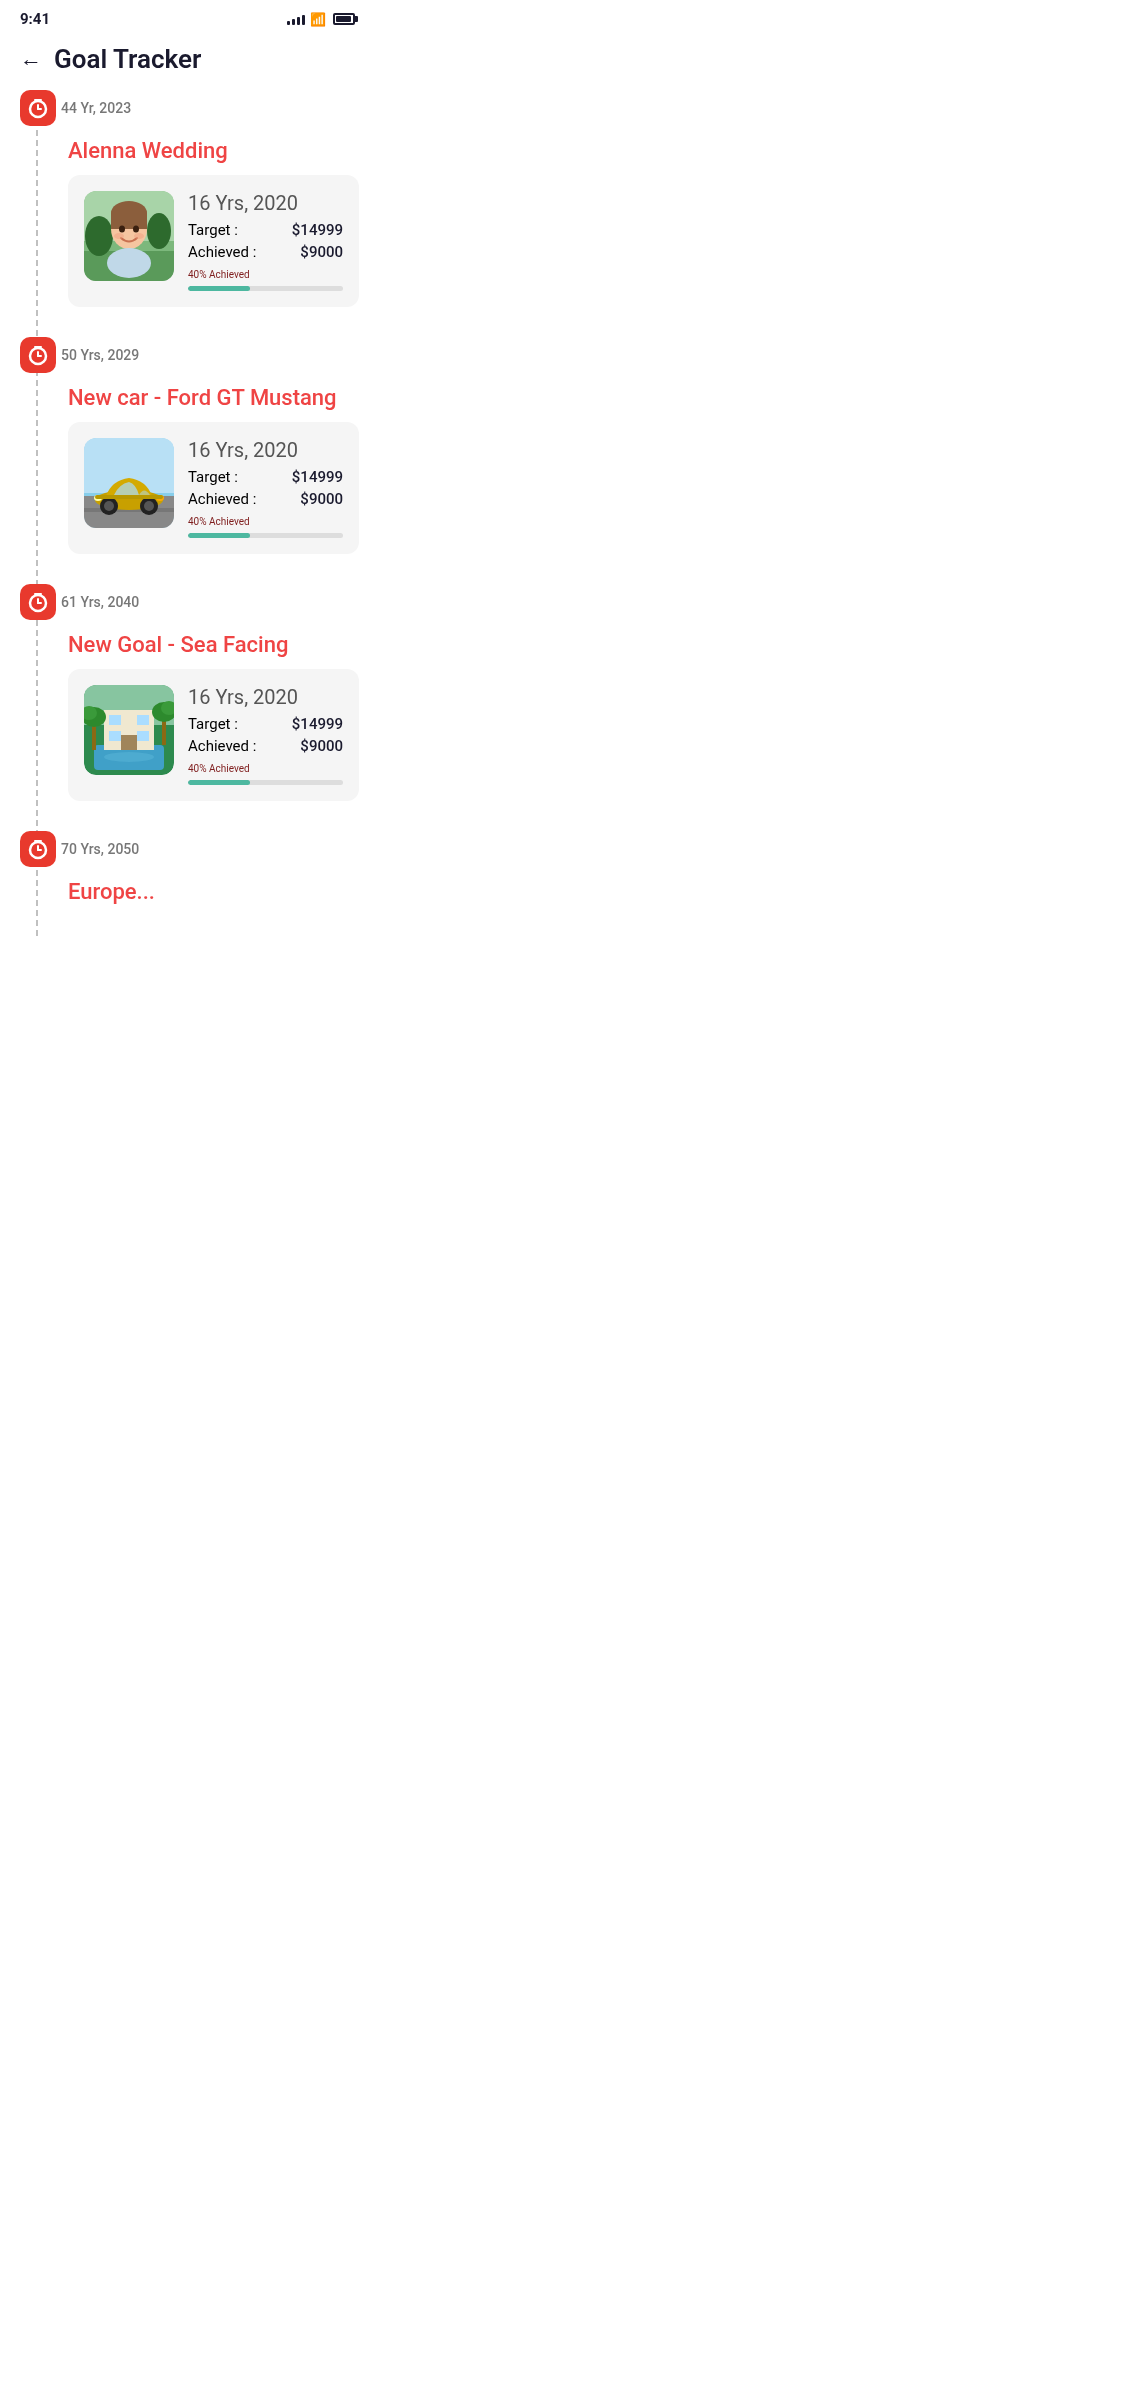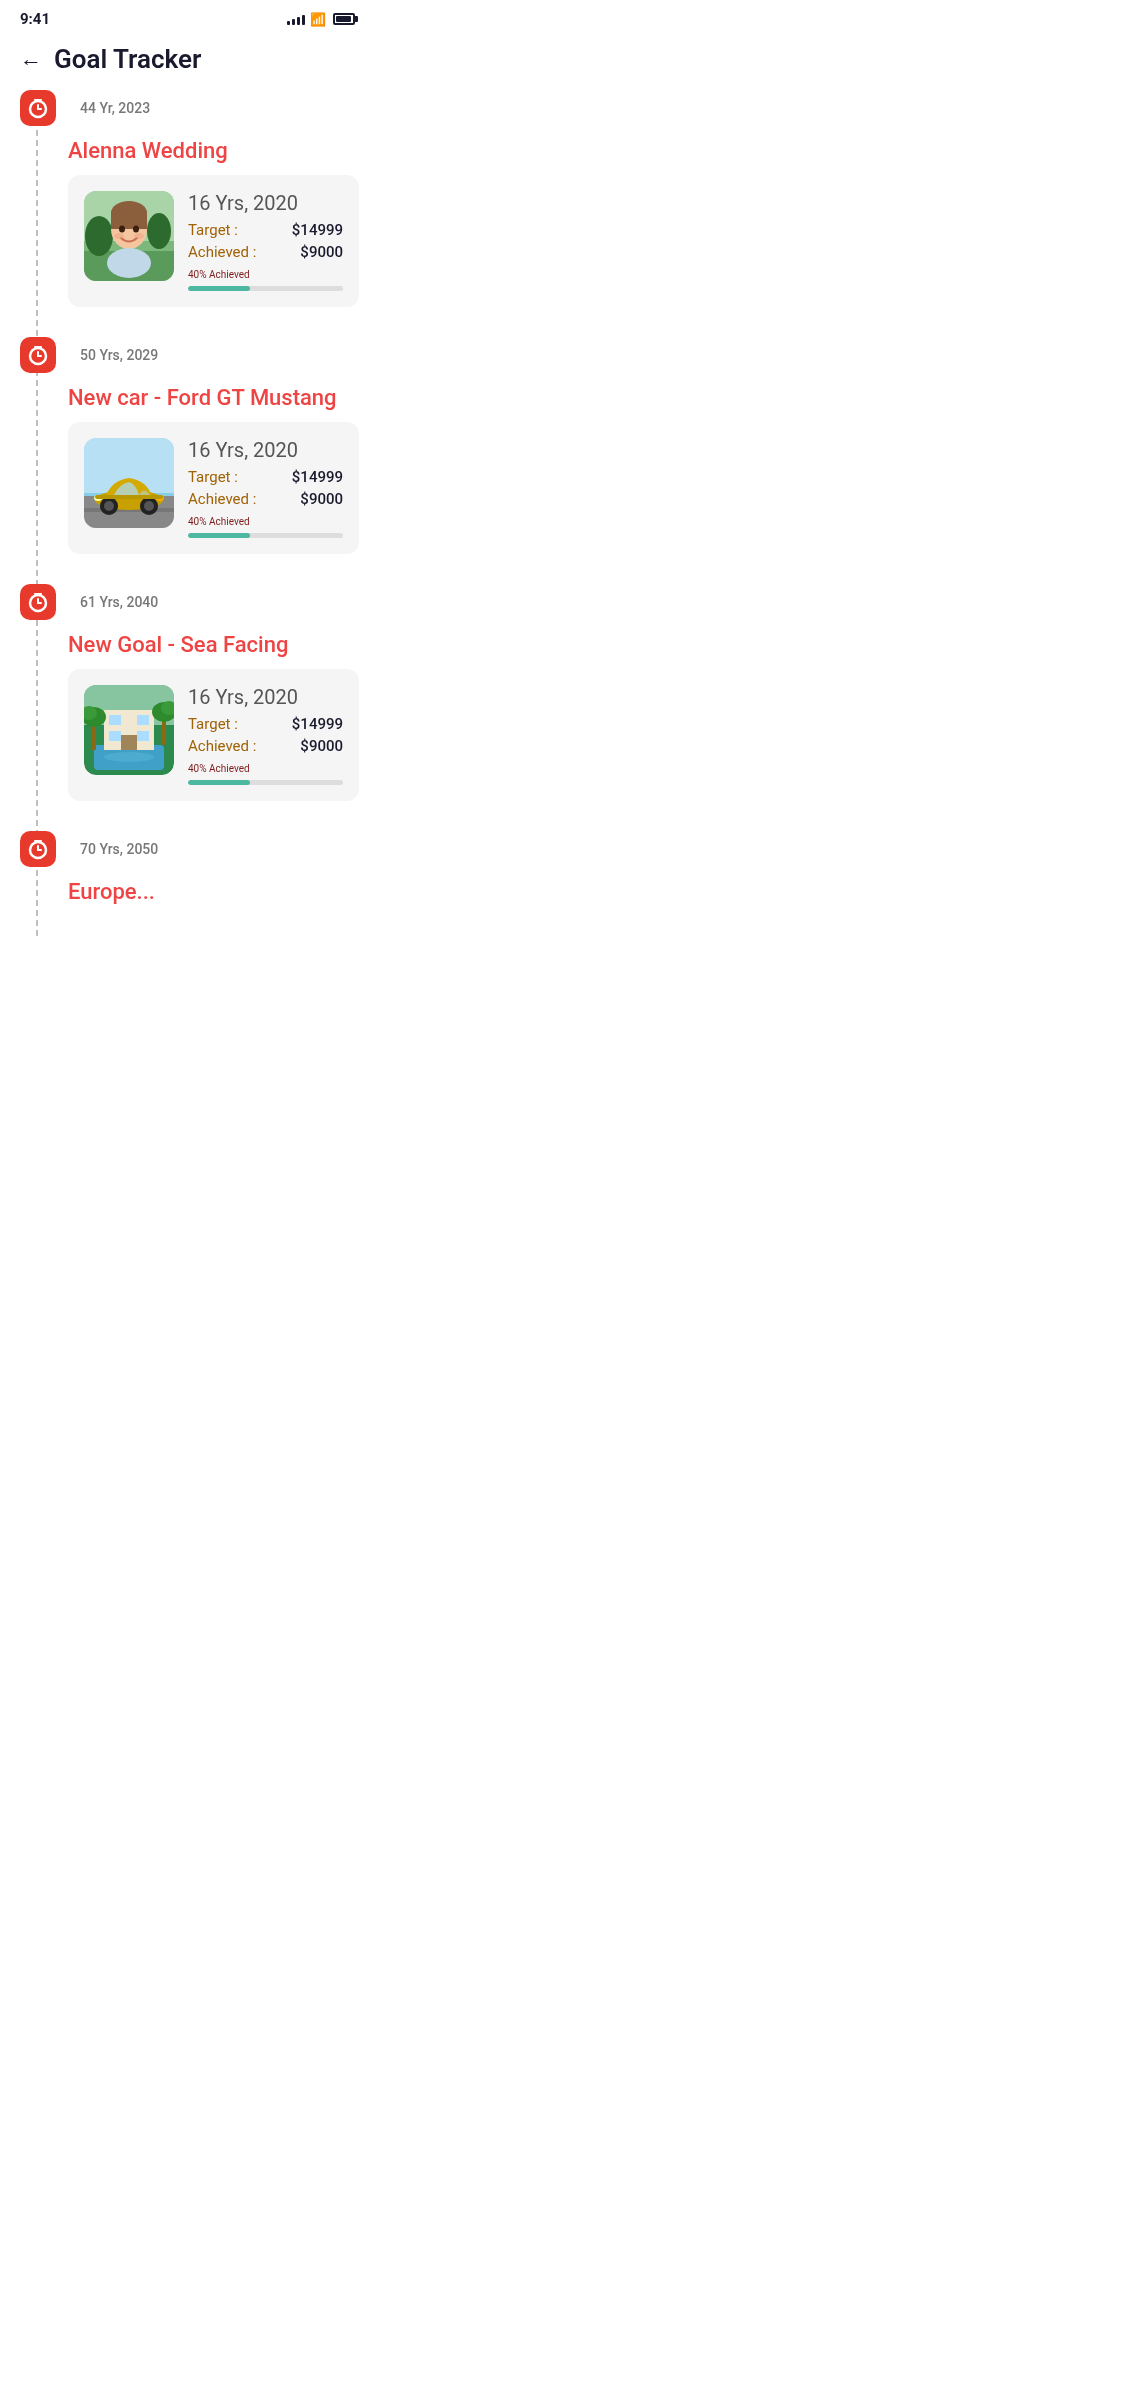--- a/index.html
+++ b/index.html
@@ -115,21 +115,21 @@
     }
 
     .goal-section {
       position: relative;
       padding: 0 0 30px;
     }
 
     .goal-header {
       display: flex;
       align-items: center;
-      gap: 24px;
+      gap: 5px;
       padding: 0 20px 8px;
       position: relative;
     }
 
     .goal-icon {
       width: 36px;
       height: 36px;
       background: #e8392d;
       border-radius: 10px;
       display: flex;
@@ -183,21 +183,21 @@
 
     .detail-row {
       display: flex;
       justify-content: space-between;
       font-size: 15px;
       color: #333;
       margin-bottom: 4px;
     }
 
     .detail-label {
-      color: #a16207;
+      color: #000000;
     }
 
     .detail-value {
       color: #1a1a2e;
       font-weight: 500;
     }
 
     .progress-text {
       font-size: 10px;
       color: #7f1d1d;

